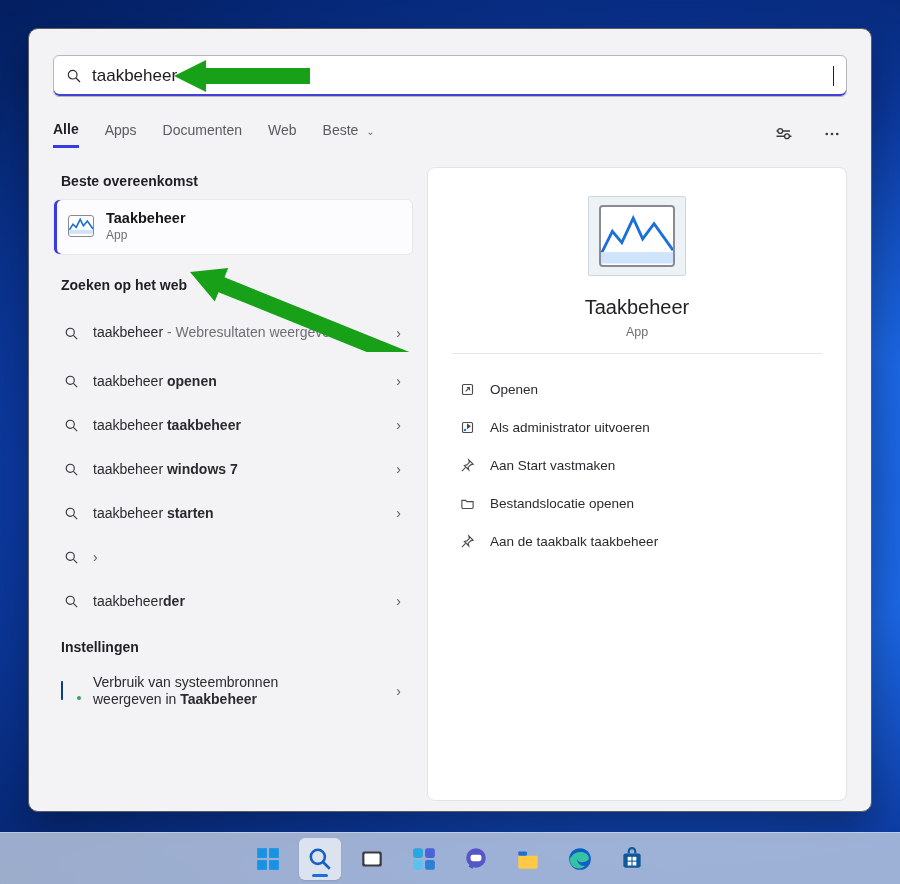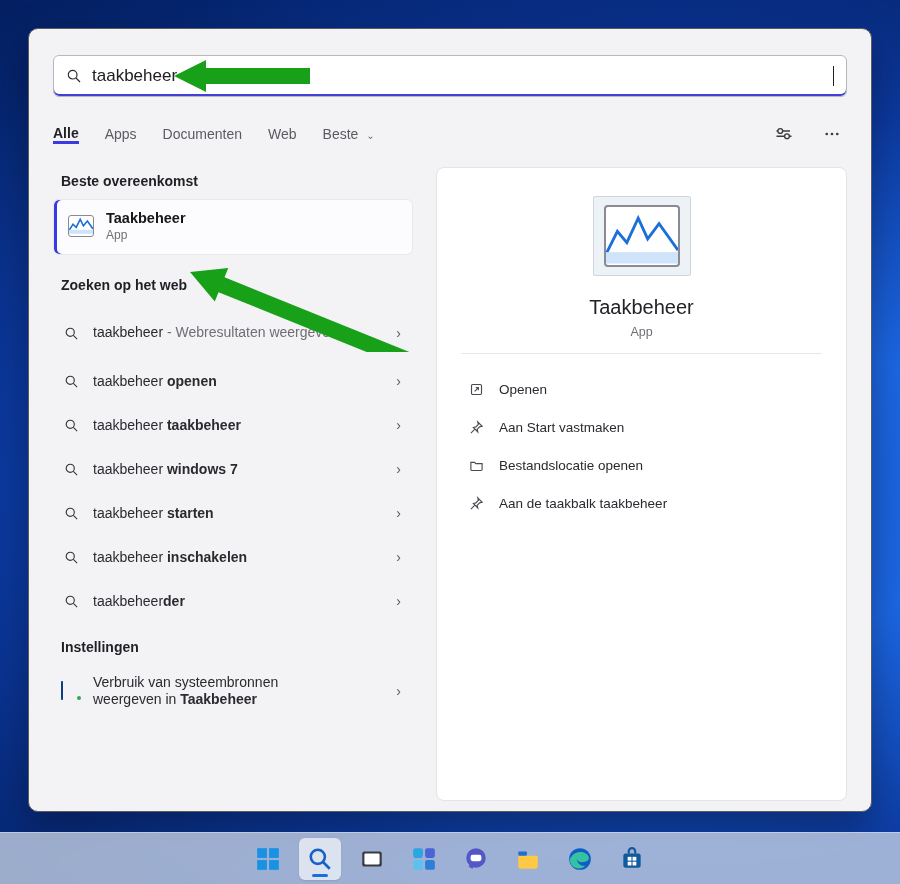--- a/index.html
+++ b/index.html
@@ -21,28 +21,28 @@
   }
   .search-box .glass { margin-right: 10px; color: #303033; }
   .search-box input {
     flex: 1; border: none; outline: none; font-size: 17px; color: #202022;
     background: transparent;
   }
   .search-box .caret { width: 0; border-left: 1px solid #1f1f22; height: 20px; }
 
   
   .tabs-row { display: flex; align-items: center; margin-top: 22px; gap: 26px; }
-  .tab { font-size: 14px; color: #5a5a61; cursor: pointer; }
+  .tab { font-size: 14px; color: #5a5a61; cursor: pointer; padding-bottom: 8px; }
   .tab.active { color: #1f1f25; font-weight: 600; border-bottom: 3px solid #3a3ae2; }
   .tab .chev { margin-left: 4px; font-size: 10px; color: #6b6b72; }
   .tabs-right { margin-left: auto; display: flex; align-items: center; gap: 18px; }
   .icon-btn { width: 30px; height: 30px; display: flex; align-items: center; justify-content: center; color: #3a3a40; cursor: pointer; border-radius: 4px; }
 
   
-  .content { display: flex; gap: 23px; margin-top: 18px; height: 634px; }
+  .content { display: flex; gap: 14px; margin-top: 18px; height: 634px; }
   .left-pane { width: 360px; display: flex; flex-direction: column; }
   .right-pane {
     flex: 1; background: #fff; border: 1px solid #e3e3e8; border-radius: 8px;
     padding: 28px 24px 20px 24px; display: flex; flex-direction: column;
   }
 
   
   .section-h { font-size: 14px; font-weight: 600; color: #1f1f24; padding: 6px 8px 10px 8px; }
 
   
@@ -232,21 +232,20 @@
             <span class="label"><span>taakbeheer </span><span class="bold">starten</span></span>
             <span class="chev">›</span>
           </div>
           <div class="row">
             <span class="ricon">
               <svg width="15" height="15" viewBox="0 0 24 24">
                 <circle cx="10" cy="10" r="6.5" class="glass-stroke" stroke="#333338"></circle>
                 <line x1="15" y1="15" x2="21" y2="21" class="glass-stroke" stroke="#333338"></line>
               </svg>
             </span>
-            <span class="label"><span>taakbeheer </span><span class="bold">inschakelen</span></span>
             <span class="chev">›</span>
           </div>
           <div class="row">
             <span class="ricon">
               <svg width="15" height="15" viewBox="0 0 24 24">
                 <circle cx="10" cy="10" r="6.5" class="glass-stroke" stroke="#333338"></circle>
                 <line x1="15" y1="15" x2="21" y2="21" class="glass-stroke" stroke="#333338"></line>
               </svg>
             </span>
             <span class="label"><span>taakbeheer</span><span class="bold">der</span></span>
@@ -284,20 +283,30 @@
 
       <div class="actions" id="actions">
           <div class="action">
             <span class="aicon">
               <svg width="15" height="15" viewBox="0 0 24 24" fill="none" stroke="#4a4a52" stroke-width="1.8">
                 <rect x="4" y="4" width="16" height="16" rx="2"></rect>
                 <path d="M9 15l6-6M11 9h4v4"></path>
               </svg>
             </span>
             <span>Openen</span>
+          </div>
+          <div class="action">
+            <span class="aicon">
+              <svg width="15" height="15" viewBox="0 0 24 24" fill="none" stroke="#4a4a52" stroke-width="1.8">
+                <rect x="4" y="4" width="16" height="16" rx="2"></rect>
+                <path d="M12 7l4 3-4 3z" fill="#4a4a52"></path>
+                <circle cx="8" cy="16" r="2" fill="#2a6fe0" stroke="none"></circle>
+              </svg>
+            </span>
+            <span>Als administrator uitvoeren</span>
           </div>
           <div class="action">
             <span class="aicon">
               <svg width="15" height="15" viewBox="0 0 24 24" fill="none" stroke="#4a4a52" stroke-width="1.8">
                 <path d="M14 3l7 7-4 1-4 4 1 4-7-7 4-1 4-4z"></path>
                 <line x1="9" y1="15" x2="3" y2="21"></line>
               </svg>
             </span>
             <span>Aan Start vastmaken</span>
           </div>

